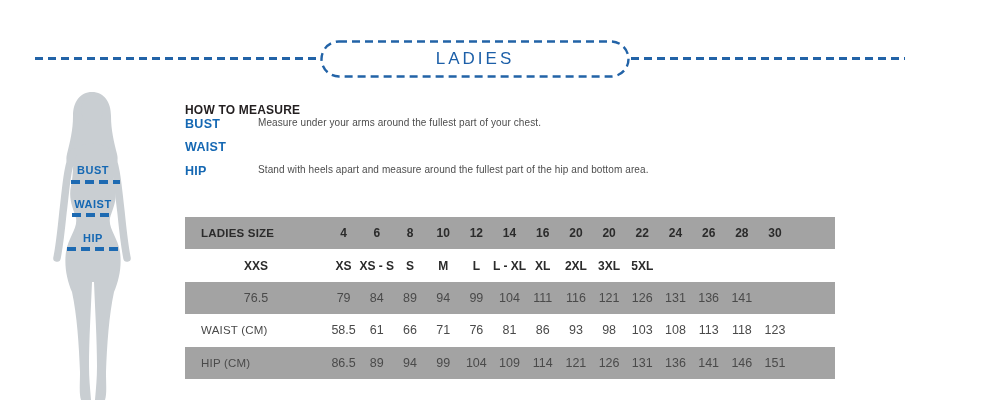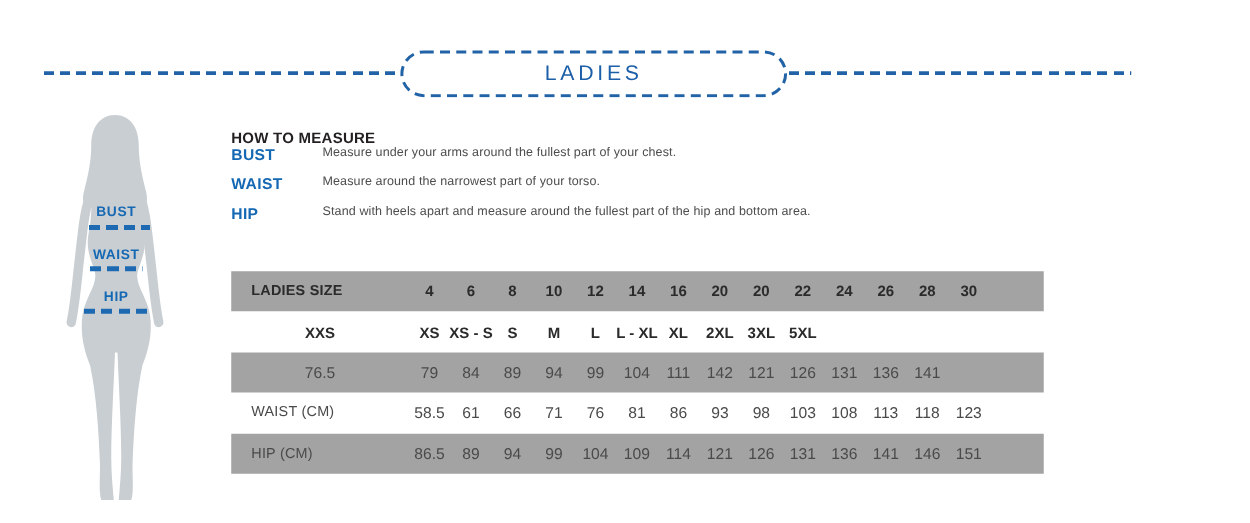--- a/index.html
+++ b/index.html
@@ -124,21 +124,20 @@
 </div>
 
 <div id="how-to-measure">
   <div id="htm-title">HOW TO MEASURE</div>
   <div class="htm-row">
     <div class="htm-term">BUST</div>
     <div class="htm-desc">Measure under your arms around the fullest part of your chest.</div>
   </div>
   <div class="htm-row">
     <div class="htm-term">WAIST</div>
-    <div class="htm-desc">Measure around the narrowest part of your torso.</div>
   </div>
   <div class="htm-row">
     <div class="htm-term">HIP</div>
     <div class="htm-desc">Stand with heels apart and measure around the fullest part of the hip and bottom area.</div>
   </div>
 </div>
 
 <div id="size-table">
     <div class="trow stripe boldrow">
       <div class="tlabel">LADIES SIZE</div>
@@ -177,21 +176,21 @@
     </div>
     <div class="trow stripe">
       <div class="tcell">76.5</div>
       <div class="tcell">79</div>
       <div class="tcell">84</div>
       <div class="tcell">89</div>
       <div class="tcell">94</div>
       <div class="tcell">99</div>
       <div class="tcell">104</div>
       <div class="tcell">111</div>
-      <div class="tcell">142</div>
+      <div class="tcell">116</div>
       <div class="tcell">121</div>
       <div class="tcell">126</div>
       <div class="tcell">131</div>
       <div class="tcell">136</div>
       <div class="tcell">141</div>
       <div></div>
     </div>
     <div class="trow">
       <div class="tlabel">WAIST (CM)</div>
       <div class="tcell">58.5</div>

